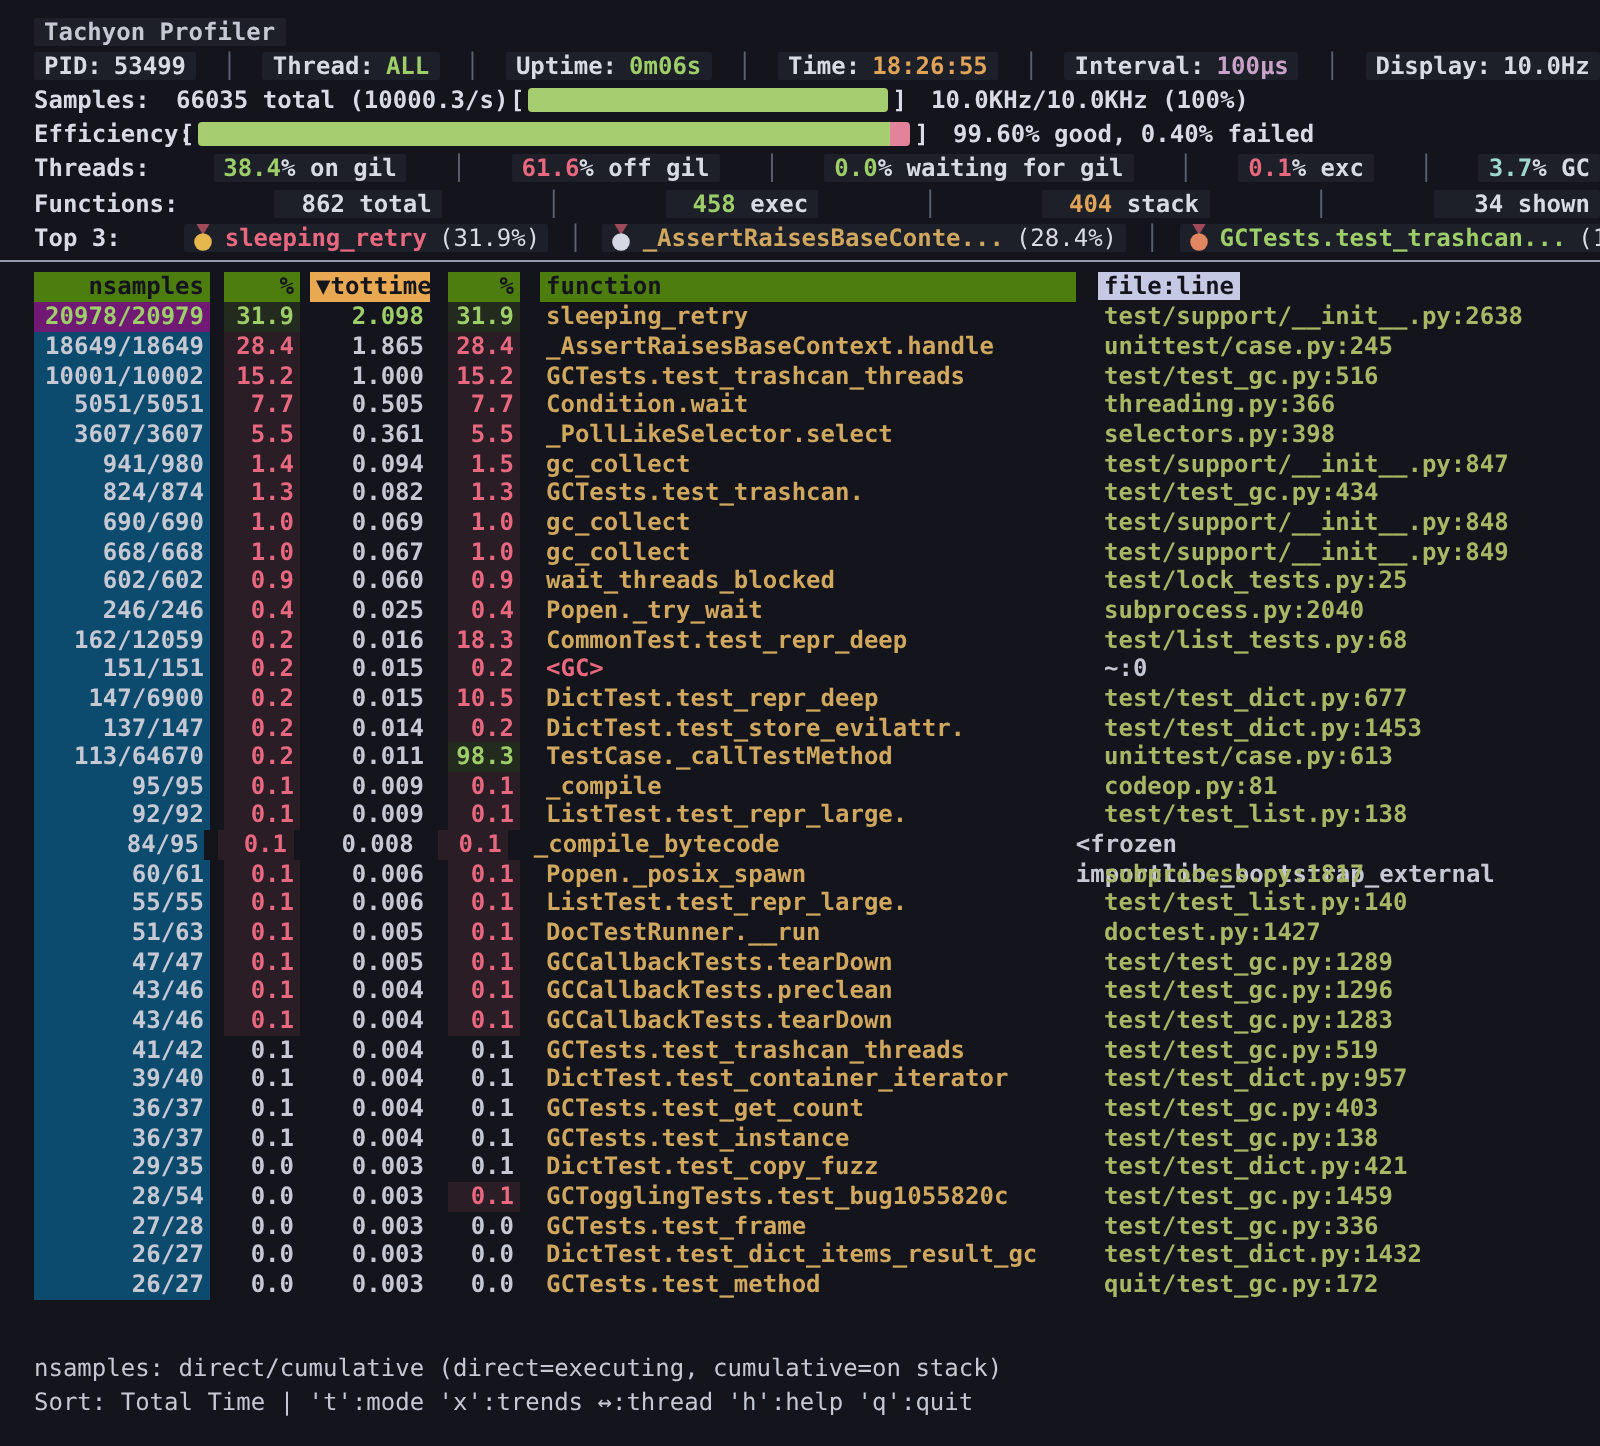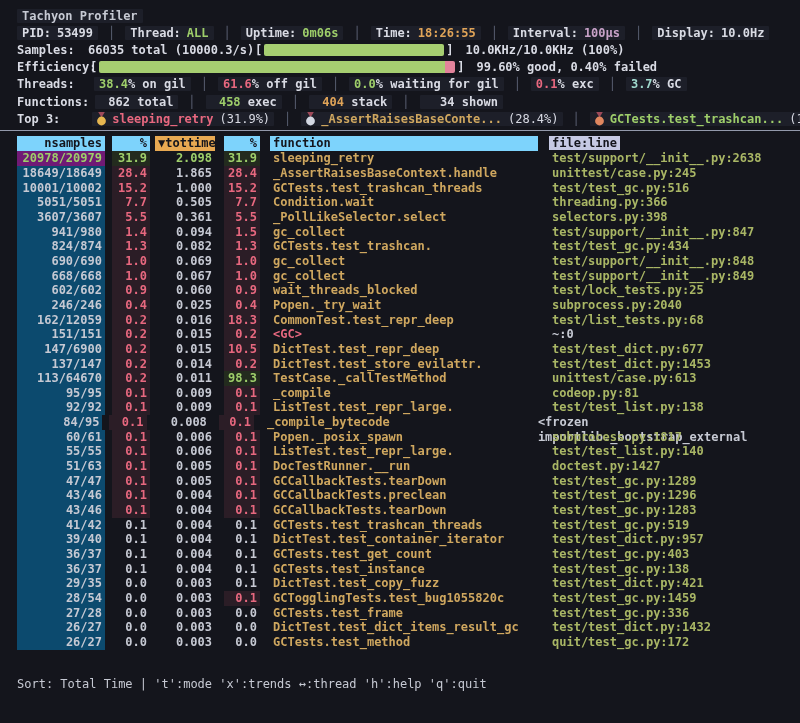--- a/index.html
+++ b/index.html
@@ -34,31 +34,31 @@
   .bar-good{height:100%;}
   .bar-fail{height:100%;}
   .samples-label{width:53px;}
   .samples-value{margin-left:18px;width:167px;font-weight:bold;}
   .samples-rate{margin-left:12px;font-weight:bold;}
   .eff-label{width:73px;}
   .eff-summary{margin-left:12px;font-weight:bold;}
   .threads-label{width:51px;margin-right:18px;}
   .functions-label{width:66px;margin-right:4px;}
   .num-box{display:inline-block;min-width:30px;text-align:right;}
-  .statusrow{gap:8px;}
+  .statusrow{gap:8px;justify-content:space-between;}
   .top3-label{width:46px;margin-right:24px;}
   .medal{margin-right:5px;}
   .top3-item{display:inline-flex;align-items:center;background:#1d1f29;padding:0 4px;border-radius:1px;}
   .top3-name{font-weight:bold;}
   .top3-pct{color:#d9dbe4;margin-left:6px;}
   
   .rule{margin:3px 0 0 -17px;width:800px;border-top:1px solid #9399ab;height:0;}
   
   .thead{display:flex;height:15px;line-height:15px;margin-top:5px;font-weight:bold;}
-  .thead .cell{color:#14151c;background:#7dd3fc;}
+  .thead .cell{color:#14151c;background:#4d7c0f;}
   .thead .cell.sorted{background:#e8a952;}
   .thead .col-fl{background:transparent;padding:0;}
   .thead .col-fl .hpill{background:#c6c9e4;color:#14151c;padding:0 3px;}
   .cell{box-sizing:border-box;padding:0 3px;}
   .col-ns{width:88px;text-align:right;}
   .col-p1{width:38px;margin-left:7px;text-align:right;}
   .col-tt{width:60px;margin-left:5px;text-align:right;}
   .col-p2{width:36px;margin-left:9px;text-align:right;}
   .col-fn{width:268px;margin-left:10px;overflow:hidden;}
   .col-fl{margin-left:11px;}
@@ -446,16 +446,17 @@
         <span class="cell col-ns c-dim">26/27</span>
         <span class="cell col-p1 c-dim">0.0</span>
         <span class="cell col-tt c-dim">0.003</span>
         <span class="cell col-p2 c-dim">0.0</span>
         <span class="cell col-fn c-y">GCTests.test_method</span>
         <span class="cell col-fl c-file">quit/test_gc.py:172</span>
       </div>
     </div>
 
   <div class="footer">
+    <div class="line">nsamples: direct/cumulative (direct=executing, cumulative=on stack)</div>
     <div class="line">Sort: Total Time | 't':mode 'x':trends ↔:thread 'h':help 'q':quit</div>
   </div>
 
 </div>
 
 </body></html>

